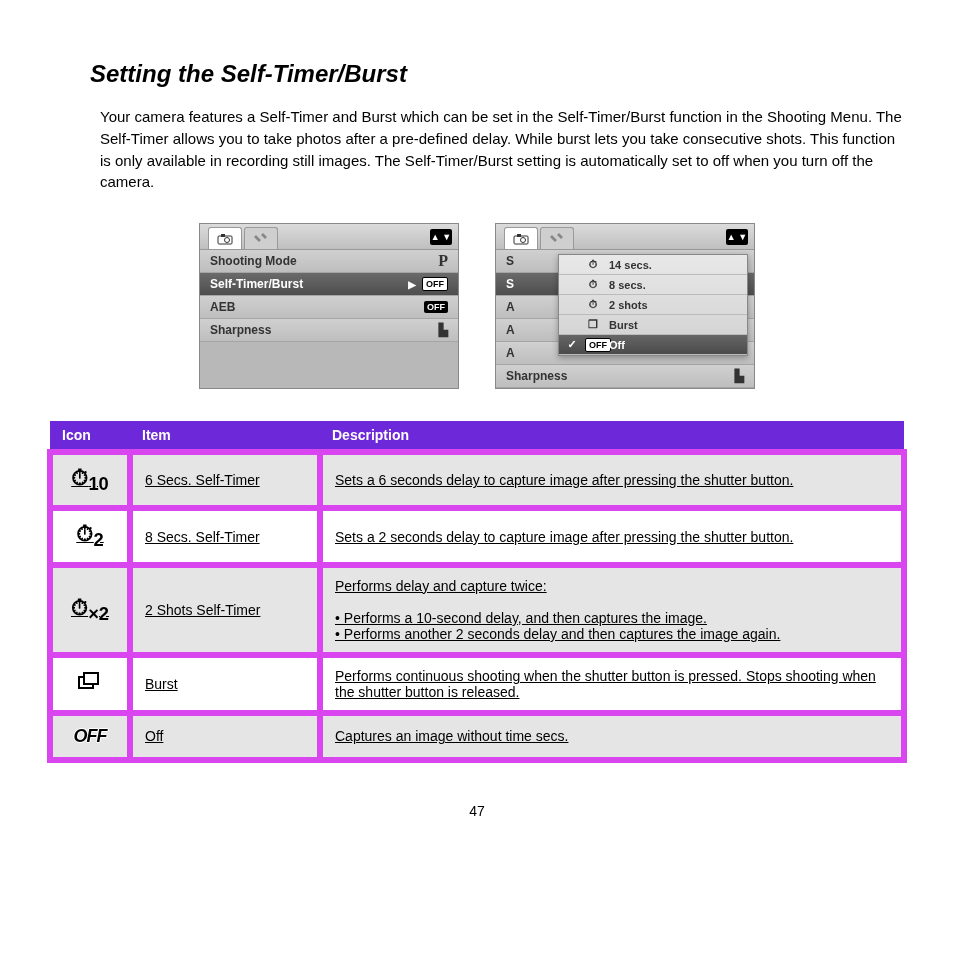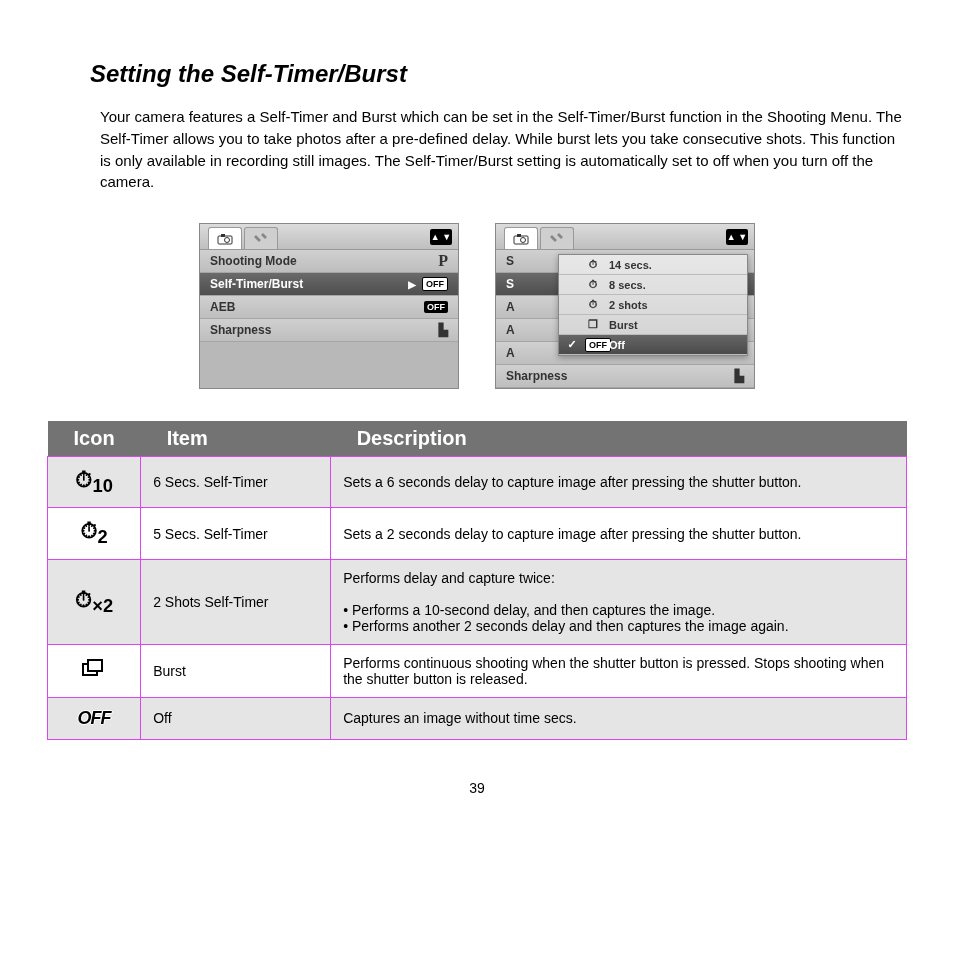--- a/index.html
+++ b/index.html
@@ -123,31 +123,32 @@
   .popup-row.sel { background:linear-gradient(#666,#4a4a4a); color:#fff; }
   .popup-row .pi { width:16px; text-align:center; }
   .check { width:10px; text-align:center; }
 
   table.desc {
     width: 860px;
     margin: 0 auto;
     border-collapse: collapse;
   }
   table.desc th {
-    background:#737373;
+    background:#6d28d9;
     color:#fff;
     text-align:left;
-    padding:6px 26px;
-    font-size:20px;
+    padding:6px 12px;
+    font-size:14px;
   }
   table.desc td {
-    border:1px solid #d946ef;
+    border:6px solid #d946ef;
     padding:10px 12px;
     vertical-align:middle;
     font-size:14px;
+    text-decoration:underline;
   }
   table.desc tr.shade td { background:#e5e5e5; }
   .col-icon { width:80px; text-align:center; }
   .col-item { width:190px; }
   .iconbox { font-size:22px; font-weight:bold; }
   .off-large {
     display:inline-block;
     font-size:18px;
     font-weight:bold;
     font-style:italic;
@@ -283,21 +284,21 @@
     </tr>
   </thead>
   <tbody>
     <tr class="shade">
       <td class="col-icon"><span class="iconbox">⏱<sub>10</sub></span></td>
       <td class="col-item">6 Secs. Self-Timer</td>
       <td>Sets a 6 seconds delay to capture image after pressing the shutter button.</td>
     </tr>
     <tr>
       <td class="col-icon"><span class="iconbox">⏱<sub>2</sub></span></td>
-      <td class="col-item">5 Secs. Self-Timer</td>
+      <td class="col-item">8 Secs. Self-Timer</td>
       <td>Sets a 2 seconds delay to capture image after pressing the shutter button.</td>
     </tr>
     <tr class="shade">
       <td class="col-icon"><span class="iconbox">⏱<sub>×2</sub></span></td>
       <td class="col-item">2 Shots Self-Timer</td>
       <td style="white-space:pre-line">Performs delay and capture twice:
 
 • Performs a 10-second delay, and then captures the image.
 • Performs another 2 seconds delay and then captures the image again.</td>
     </tr>
@@ -312,13 +313,13 @@
       <td>Performs continuous shooting when the shutter button is pressed. Stops shooting when the shutter button is released.</td>
     </tr>
     <tr class="shade">
       <td class="col-icon"><span class="off-large">OFF</span></td>
       <td class="col-item">Off</td>
       <td>Captures an image without time secs.</td>
     </tr>
   </tbody>
 </table>
 
-<div class="pagenum">39</div>
+<div class="pagenum">47</div>
 
 </body></html>

